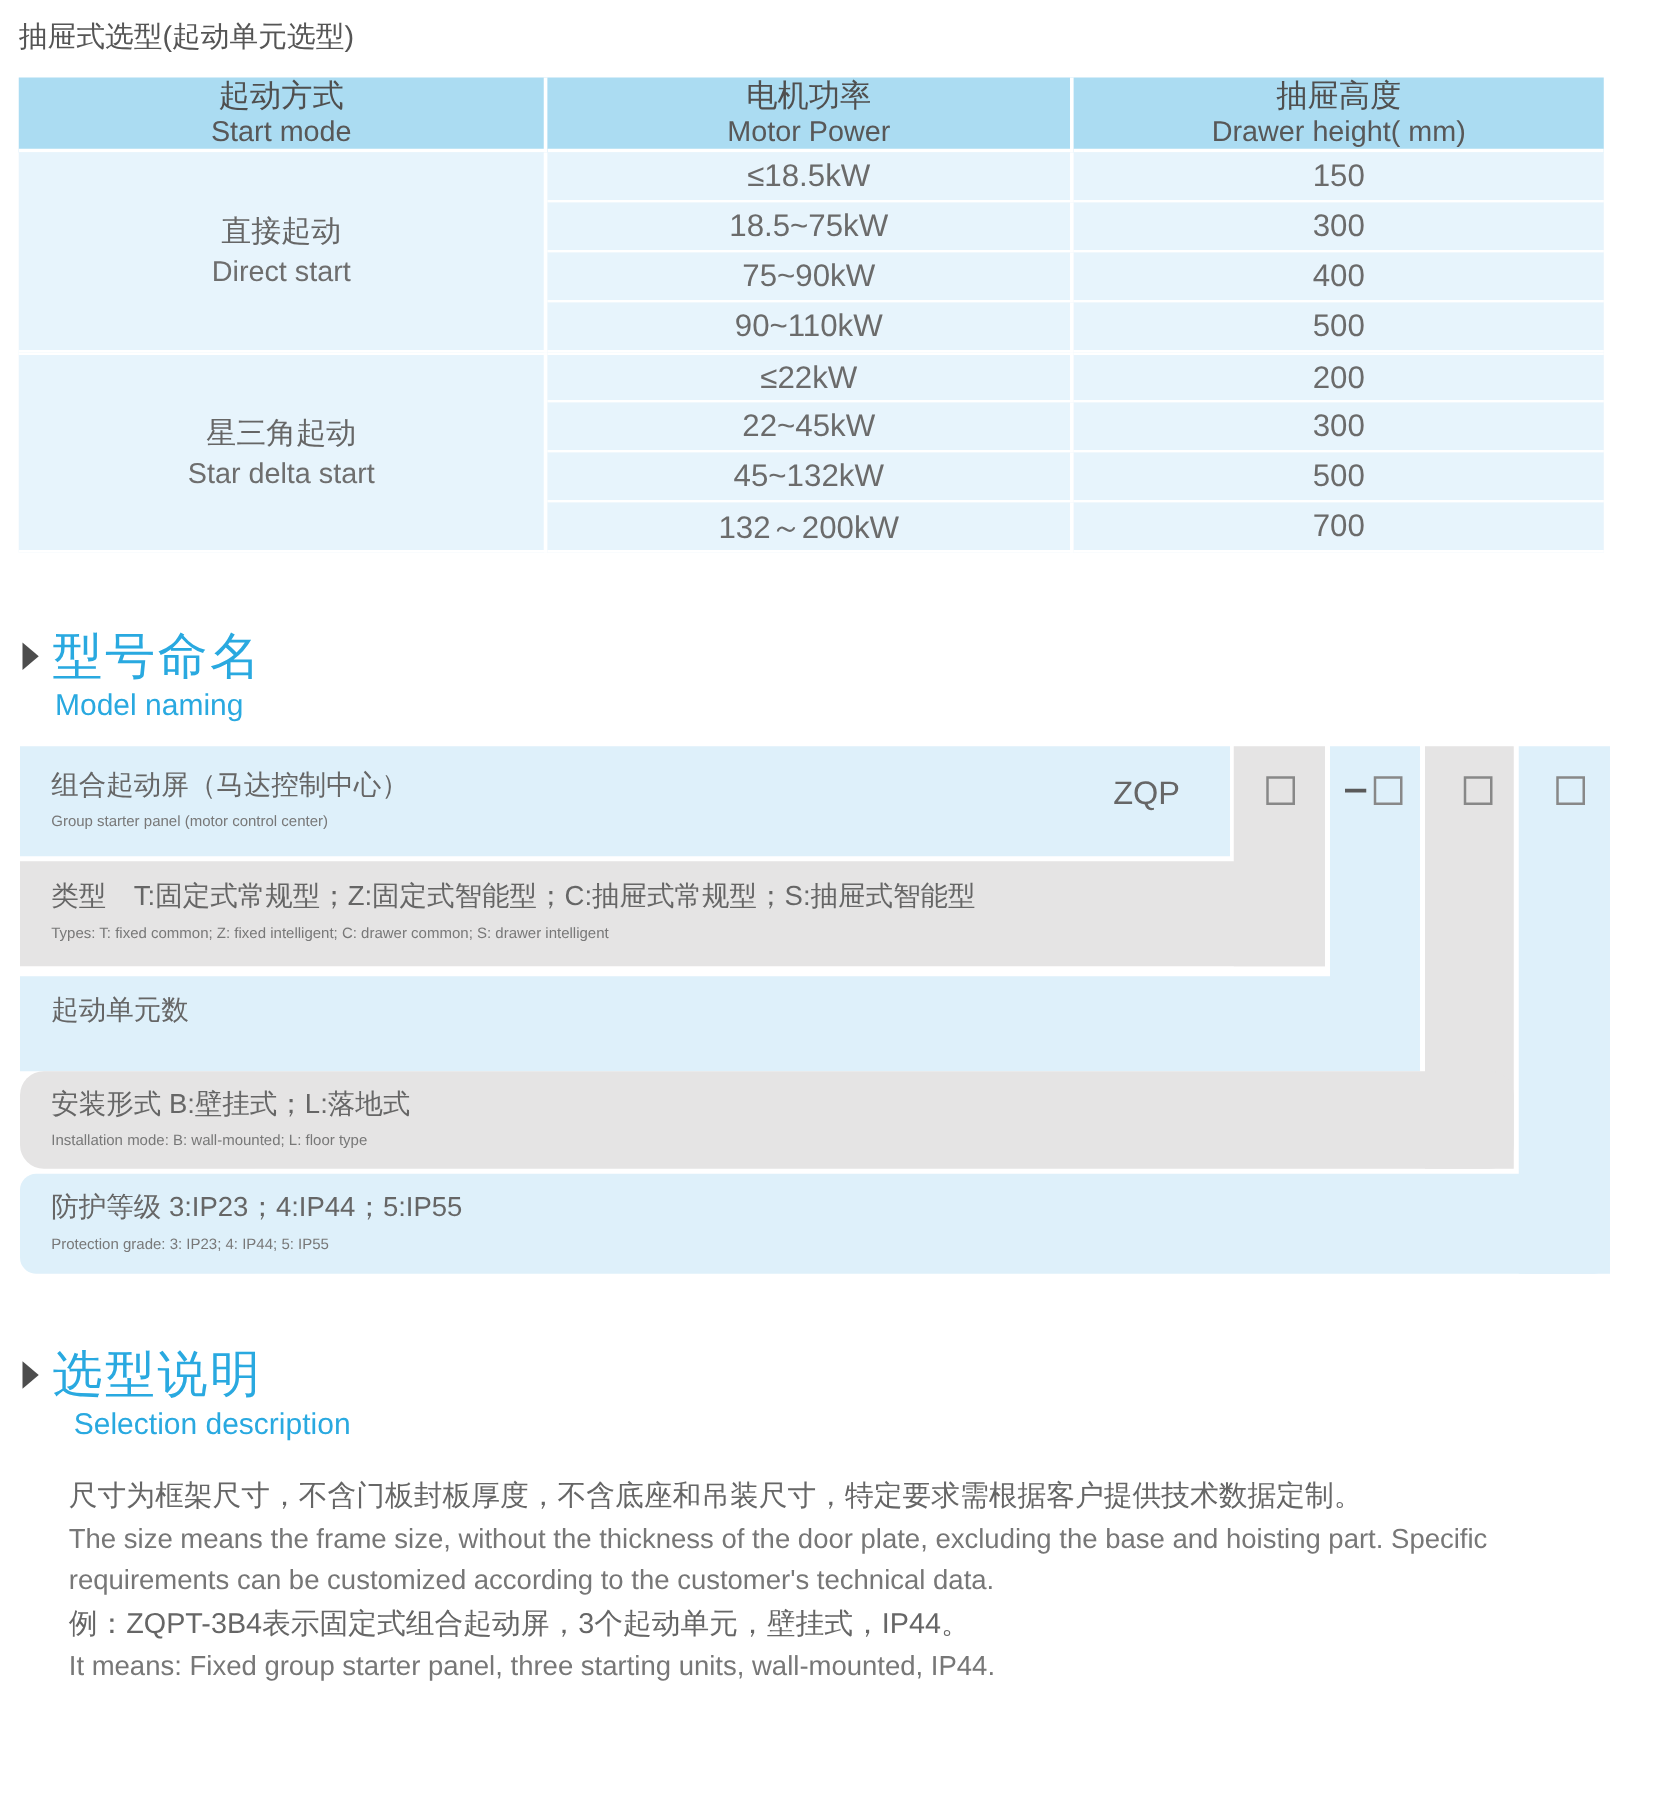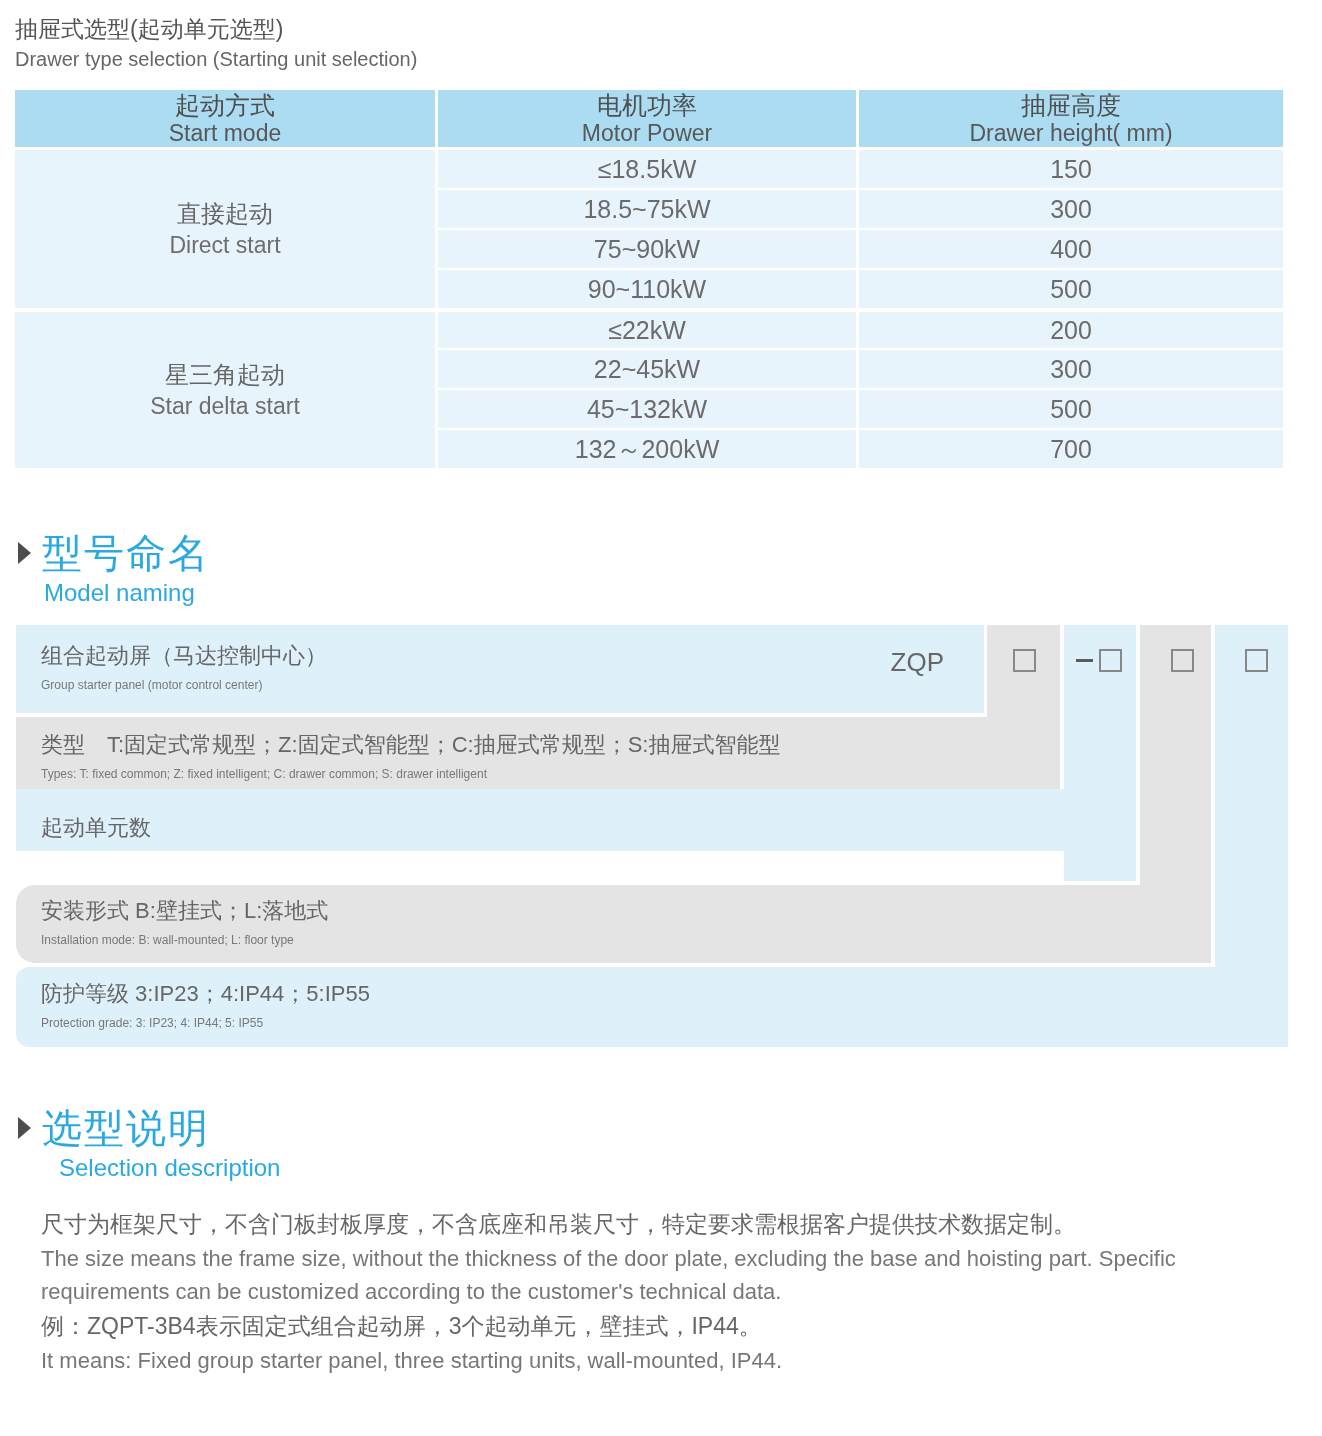--- a/index.html
+++ b/index.html
@@ -62,21 +62,21 @@
   
   .diagram { position: relative; width: 1272px; height: 422px; margin-left: 1px; margin-top: 17px; }
   .band, .vcol { position: absolute; }
   .blue { background: #def0fa; }
   .gray { background: #e5e4e4; }
   .band { left: 0; padding-left: 25px; }
   .band .b-zh { font-size: 22px; color: #666; line-height: 31px; }
   .band .b-en { font-size: 12px; color: #787878; line-height: 28px; }
   .band-1 { top: 0;   height: 88px; width: 968px;  padding-top: 15px; }
   .band-2 { top: 92px;  height: 84px; width: 1044px; padding-top: 12px; }
-  .band-3 { top: 164px; height: 62px; width: 1120px; padding-top: 23px; }
+  .band-3 { top: 184px; height: 76px; width: 1120px; padding-top: 11px; }
   .band-4 { top: 260px; height: 78px; width: 1195px; padding-top: 10px; border-radius: 19px; }
   .band-5 { top: 342px; height: 80px; width: 1272px; padding-top: 11px; border-radius: 13px; }
   .vcol-1 { left: 971px;  top: 0; width: 73px; height: 176px; }
   .vcol-2 { left: 1048px; top: 0; width: 72px; height: 256px; }
   .vcol-3 { left: 1124px; top: 0; width: 71px; height: 338px; }
   .vcol-4 { left: 1199px; top: 0; width: 73px; height: 422px; }
   .code-label {
     position: absolute; left: 816px; top: 22px; width: 112px;
     text-align: right; font-size: 26px; color: #666;
   }
@@ -87,32 +87,31 @@
   .box-1 { left: 997px; }
   .box-2 { left: 1083px; }
   .box-3 { left: 1155px; }
   .box-4 { left: 1229px; }
   .code-dash {
     position: absolute; left: 1060px; top: 34px; width: 17px; height: 3px;
     background: #5a5a5a;
   }
 
   
-  .desc { margin-top: 23px; margin-left: 26px; width: 1262px; }
+  .desc { margin-top: 23px; margin-left: 40px; width: 1262px; }
   .desc .p-zh { font-size: 23px; color: #666; line-height: 36px; }
   .desc .p-en { font-size: 22px; color: #777; line-height: 33px; }
 </style>
 </head>
 <body>
 
 <div class="page">
 
   <div>
     <div class="doc-title-zh">抽屉式选型(起动单元选型)</div>
-    <div class="doc-title-en">Drawer type selection (Starting unit selection)</div>
   </div>
 
   <table class="sel-table">
     <colgroup>
         <col class="c1">
         <col class="c2">
         <col class="c3">
       </colgroup>
     <thead>
       <tr>

